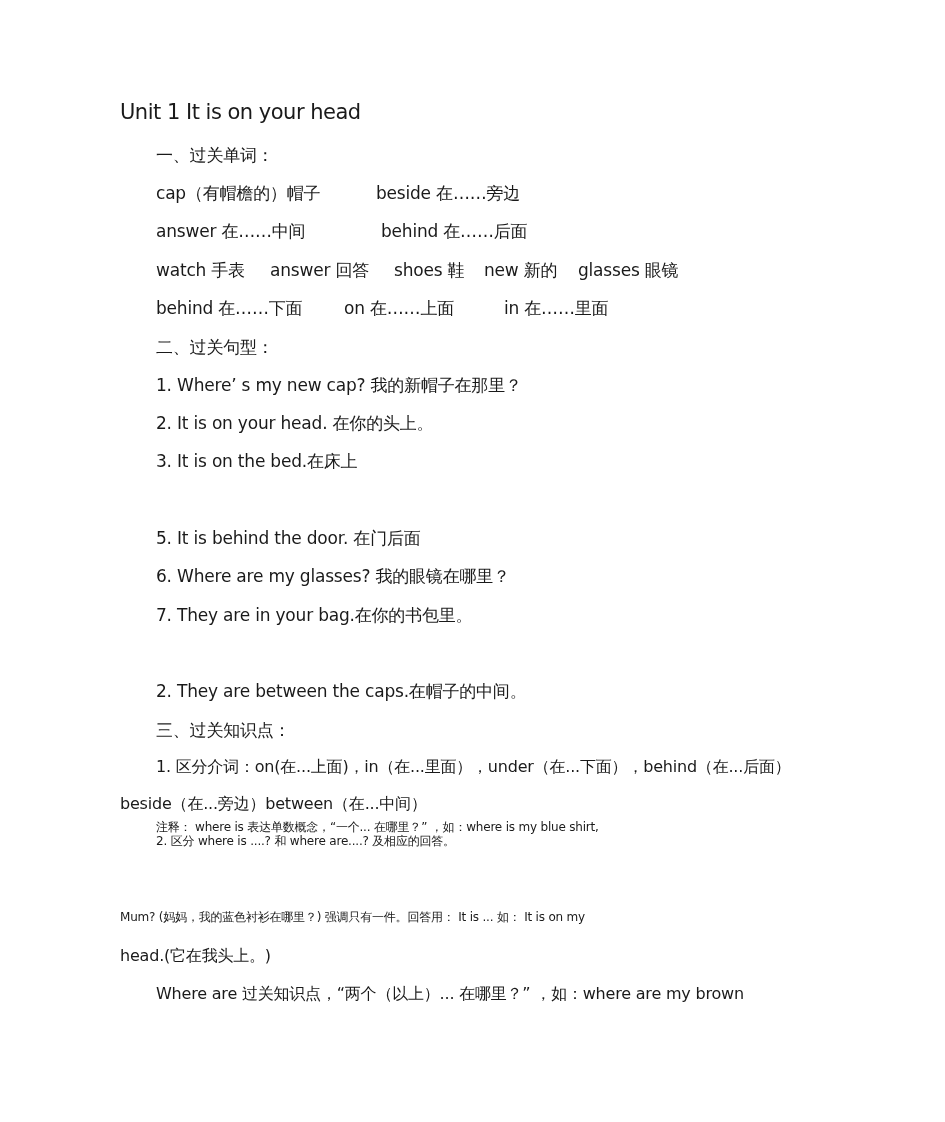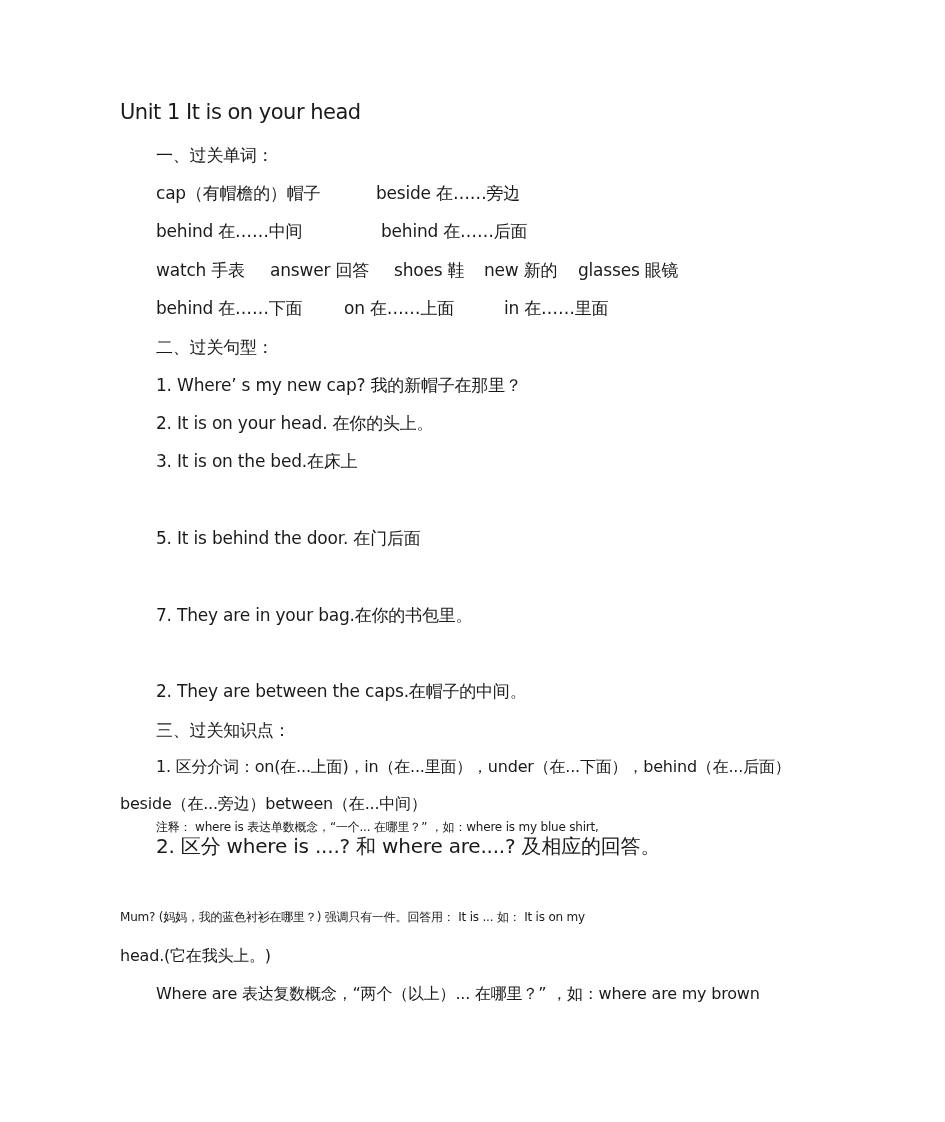--- a/index.html
+++ b/index.html
@@ -16,38 +16,39 @@
 
 <div class="page">
   <div class="title">Unit 1 It is on your head</div>
 
   <div class="line" style="top:144px">一、过关单词：</div>
 
   <div class="line vocab" style="top:182px">
     <span style="width:220px">cap（有帽檐的）帽子</span><span>beside 在……旁边</span>
   </div>
   <div class="line vocab" style="top:220px">
-    <span style="width:225px">behind 在……中间</span><span>behind 在……后面</span>
+    <span style="width:225px">answer 在……中间</span><span>behind 在……后面</span>
   </div>
   <div class="line vocab" style="top:259px">
     <span style="width:114px">watch  手表</span><span style="width:124px">answer  回答</span><span style="width:90px">shoes 鞋</span><span style="width:94px">new 新的</span><span>glasses 眼镜</span>
   </div>
   <div class="line vocab" style="top:297px">
     <span style="width:188px">behind  在……下面</span><span style="width:160px">on  在……上面</span><span>in 在……里面</span>
   </div>
 
   <div class="line" style="top:336px">二、过关句型：</div>
   <div class="line" style="top:374px">1. Where’ s my new cap?  我的新帽子在那里？</div>
   <div class="line" style="top:412px">2. It is on your head.  在你的头上。</div>
   <div class="line" style="top:450px">3. It is on the bed.在床上</div>
   <div class="line" style="top:527px">5. It is behind the door.  在门后面</div>
+  <div class="line" style="top:565px">6. Where are my glasses?  我的眼镜在哪里？</div>
   <div class="line" style="top:604px">7. They are in your bag.在你的书包里。</div>
   <div class="line" style="top:680px">2. They are between the caps.在帽子的中间。</div>
 
   <div class="line" style="top:719px">三、过关知识点：</div>
   <div class="line" style="top:757px; font-size:16px">1.  区分介词：on(在...上面)，in（在...里面），under（在...下面），behind（在...后面）</div>
   <div class="line flush" style="top:794px; font-size:16px">beside（在...旁边）between（在...中间）</div>
-  <div class="line" style="top:833px; font-size:20px">2.  区分 where is ....?  和 where are....?  及相应的回答。</div>
+  <div class="line" style="top:833px; font-size:12px">2.  区分 where is ....?  和 where are....?  及相应的回答。</div>
   <div class="line" style="top:819px; font-size:12px">注释：  where is  表达单数概念，“一个...  在哪里？”  ，如：where is my blue shirt,</div>
   <div class="line flush" style="top:909px; font-size:12px">Mum? (妈妈，我的蓝色衬衫在哪里？)  强调只有一件。回答用：  It is ...    如：  It is on my</div>
   <div class="line flush" style="top:946px; font-size:16px">head.(它在我头上。)</div>
-  <div class="line" style="top:984px; font-size:16px">Where are  表达复数概念，“两个（以上）...  在哪里？”  ，如：where are my brown</div>
+  <div class="line" style="top:984px; font-size:16px">Where are  过关知识点，“两个（以上）...  在哪里？”  ，如：where are my brown</div>
 </div>
 
 </body></html>

